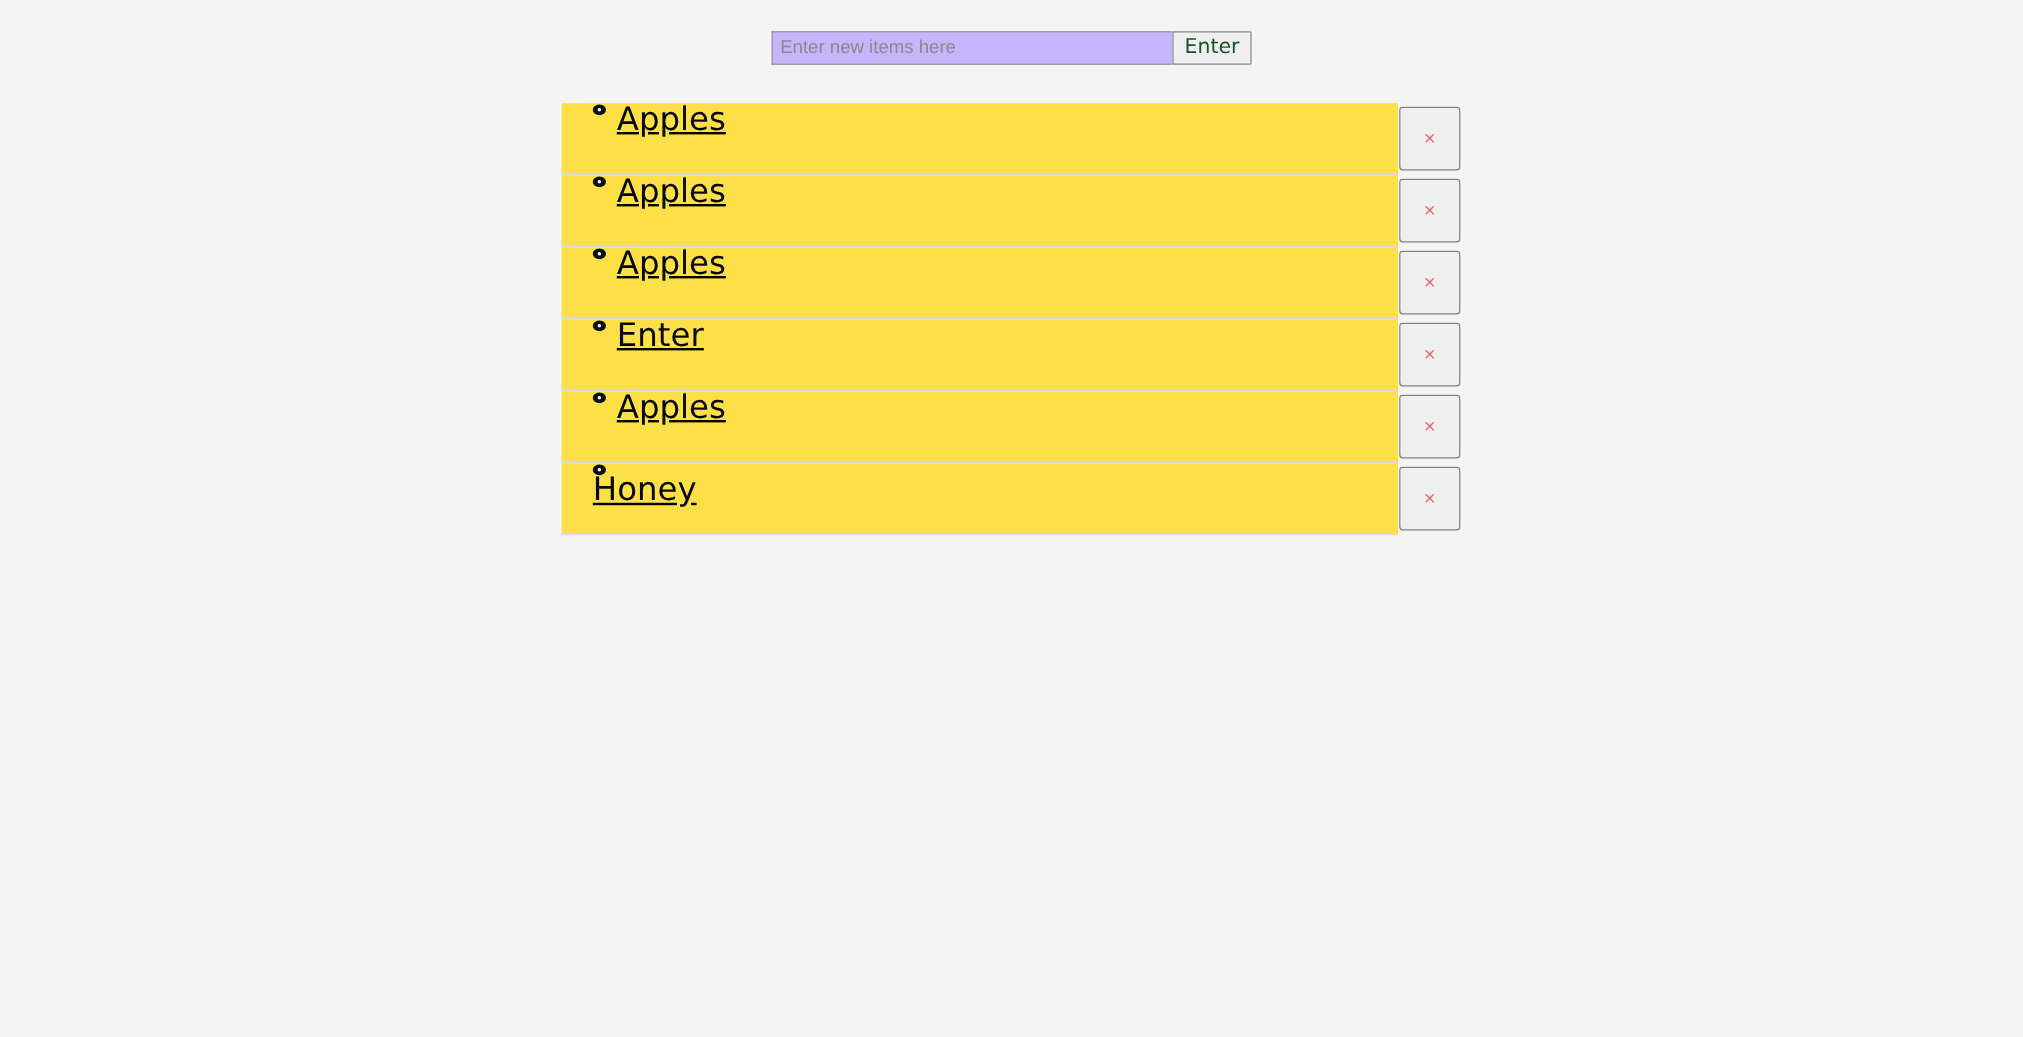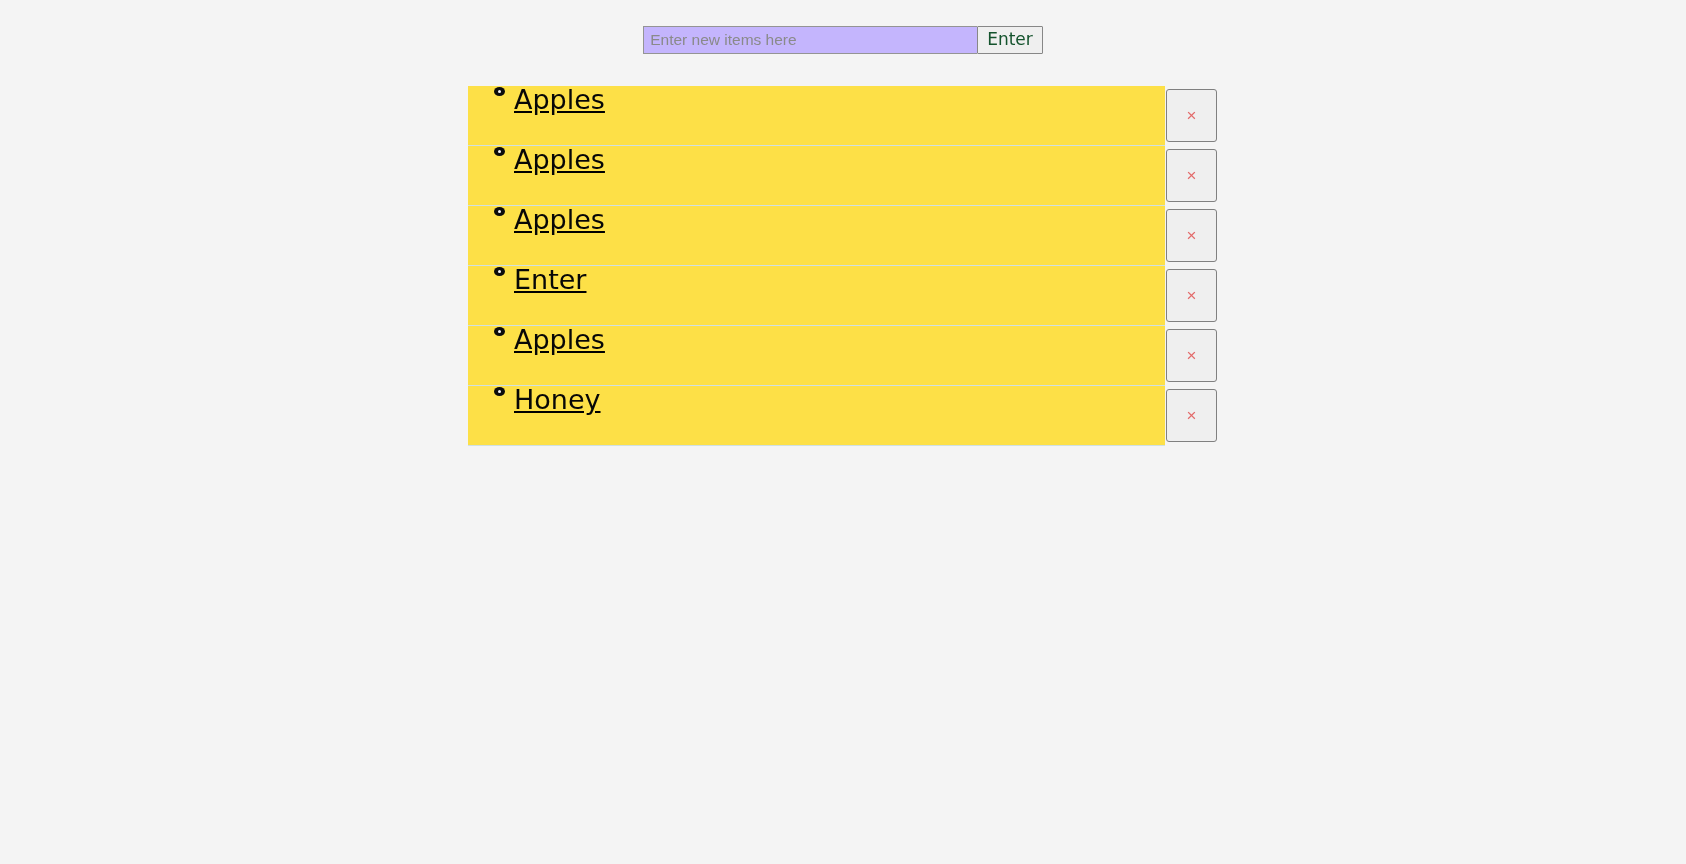--- a/index.html
+++ b/index.html
@@ -103,20 +103,21 @@
     border-bottom: 1px solid #cfe0e3;
     height: 60px;
     display: flex;
     align-items: flex-start;
     padding-left: 26px;
     box-sizing: border-box;
     text-decoration: underline;
   }
   .item-row:last-child .item-cell {
     border-bottom: 1px solid #cfe0e3;
+    flex-direction: column;
   }
   .bullet-icon {
     display: inline-block;
     width: 11px;
     height: 9px;
     border-radius: 50%;
     background: #0c0c0c;
     position: relative;
     margin-right: 9px;
     flex: 0 0 auto;

